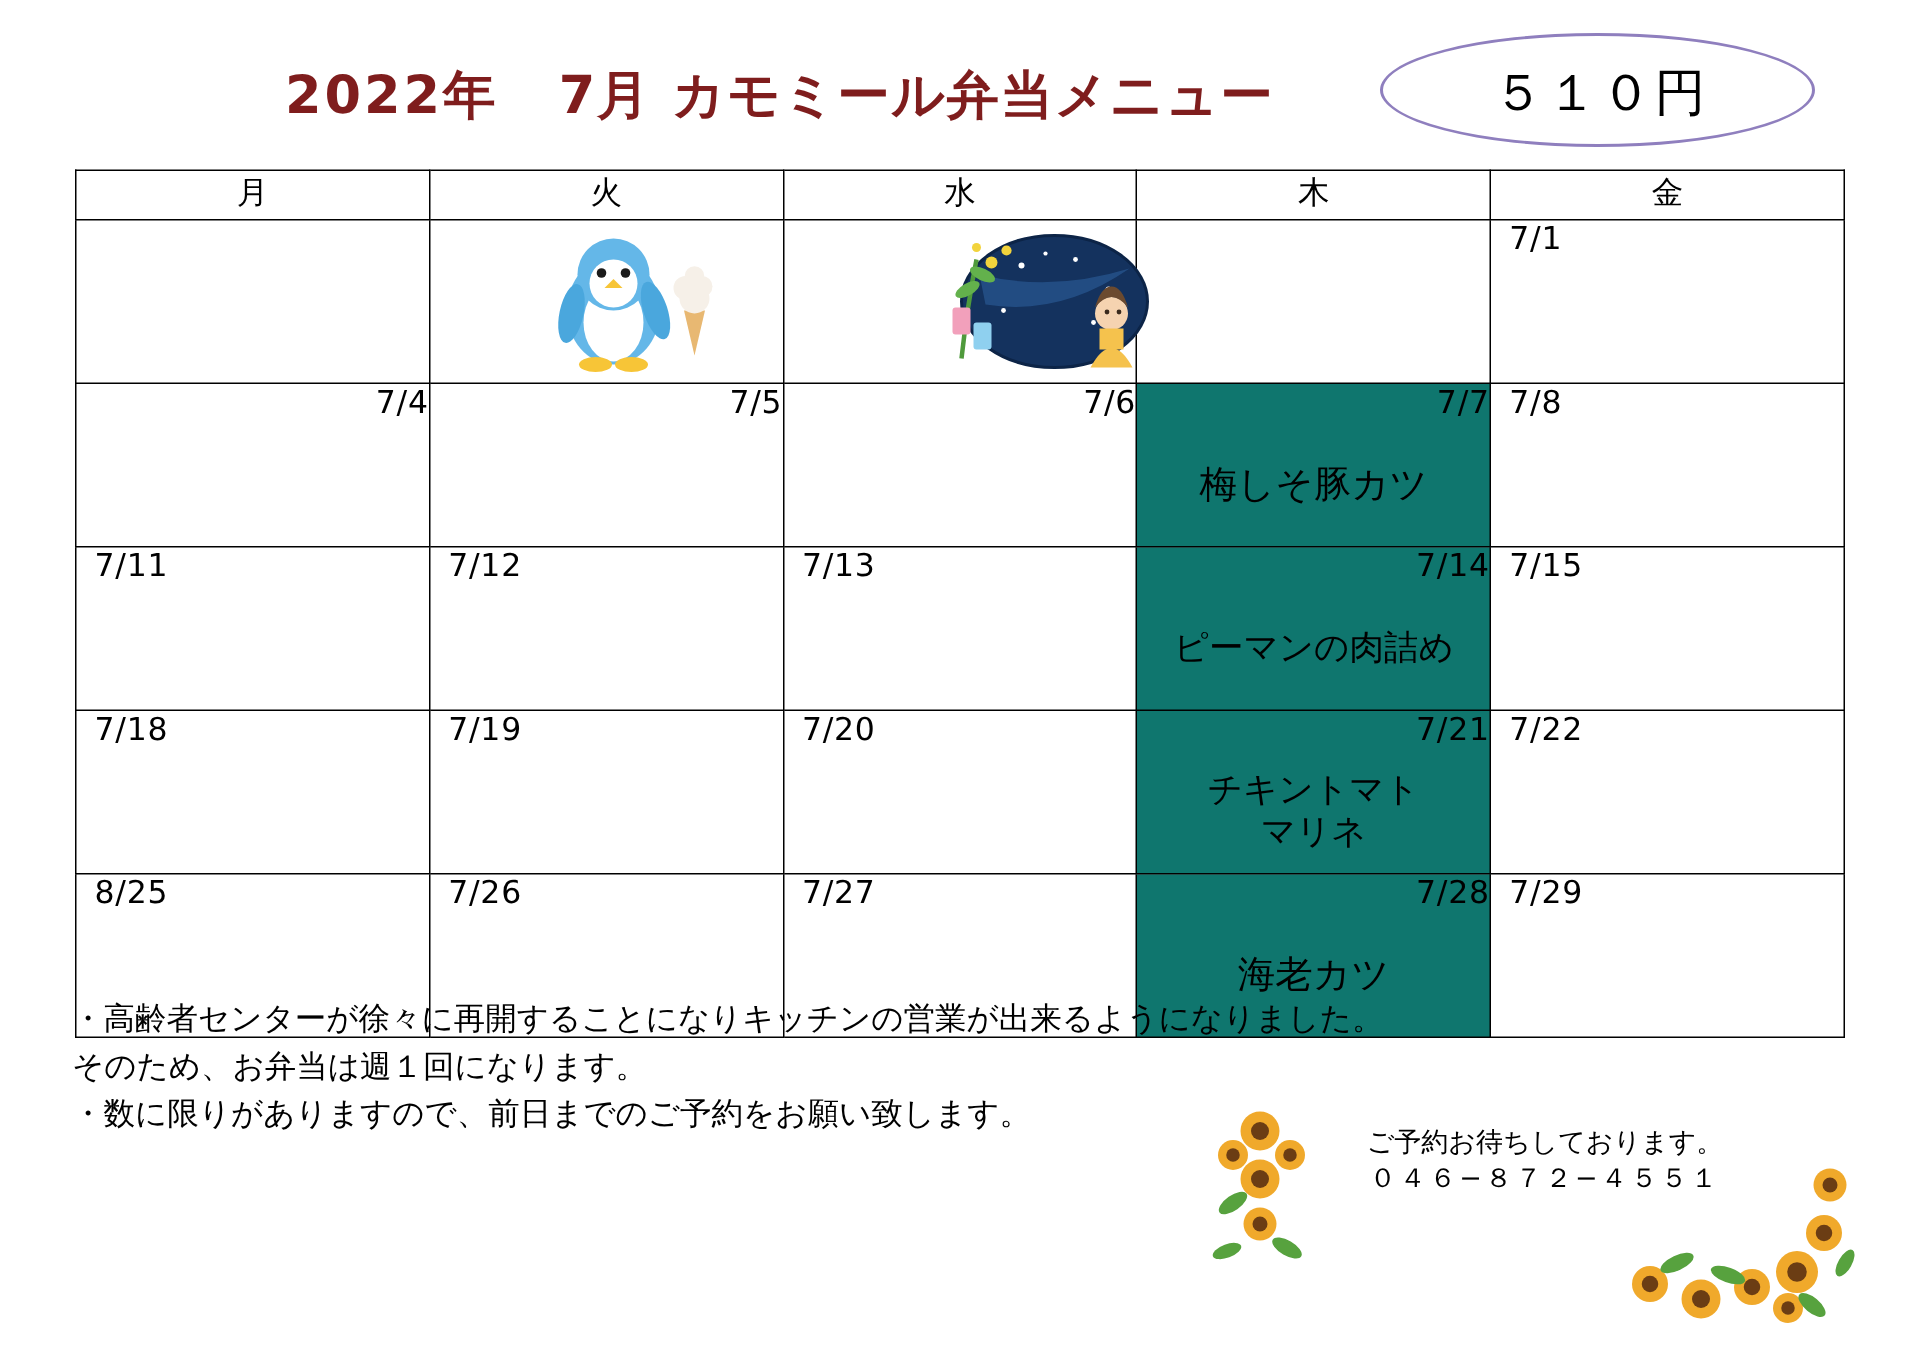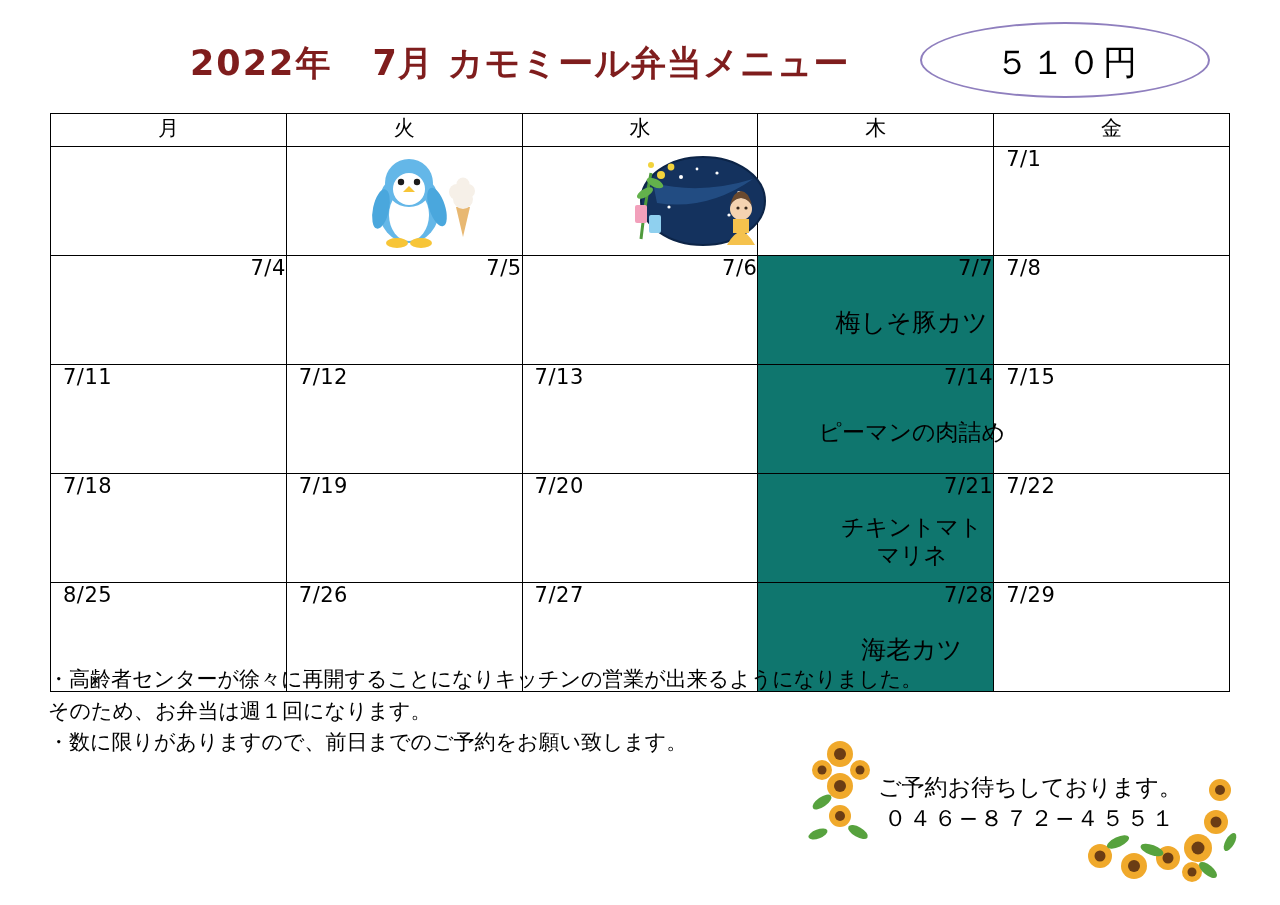--- a/index.html
+++ b/index.html
@@ -103,21 +103,20 @@
   }
   .menu {
     position: absolute;
     left: 0;
     width: 100%;
     top: 42px;
     text-align: center;
     font-size: 23px;
     line-height: 1.18;
     font-family: "DejaVu Sans", sans-serif;
-    padding-left: 36px;
   }
   .menu.two { top: 34px; }
   .menu.big { font-size: 25px; top: 52px; }
   .highlight { background: #0f766e; }
 
   
   .penguin-wrap {
     position: absolute;
     left: 30%;
     top: 8px;
@@ -141,24 +140,24 @@
     font-size: 21px;
     line-height: 1.5;
     font-family: "DejaVu Sans", sans-serif;
   }
   .notes div { white-space: nowrap; }
 
   
   .contact {
     position: absolute;
     left: 830px;
-    top: 772px;
+    top: 750px;
     width: 400px;
     text-align: center;
-    font-size: 23px;
+    font-size: 18px;
     line-height: 1.35;
     font-family: "DejaVu Sans", sans-serif;
     z-index: 2;
   }
   .contact .tel { letter-spacing: 2px; }
   .flowers {
     position: absolute;
     left: 800px;
     top: 730px;
     width: 440px;

